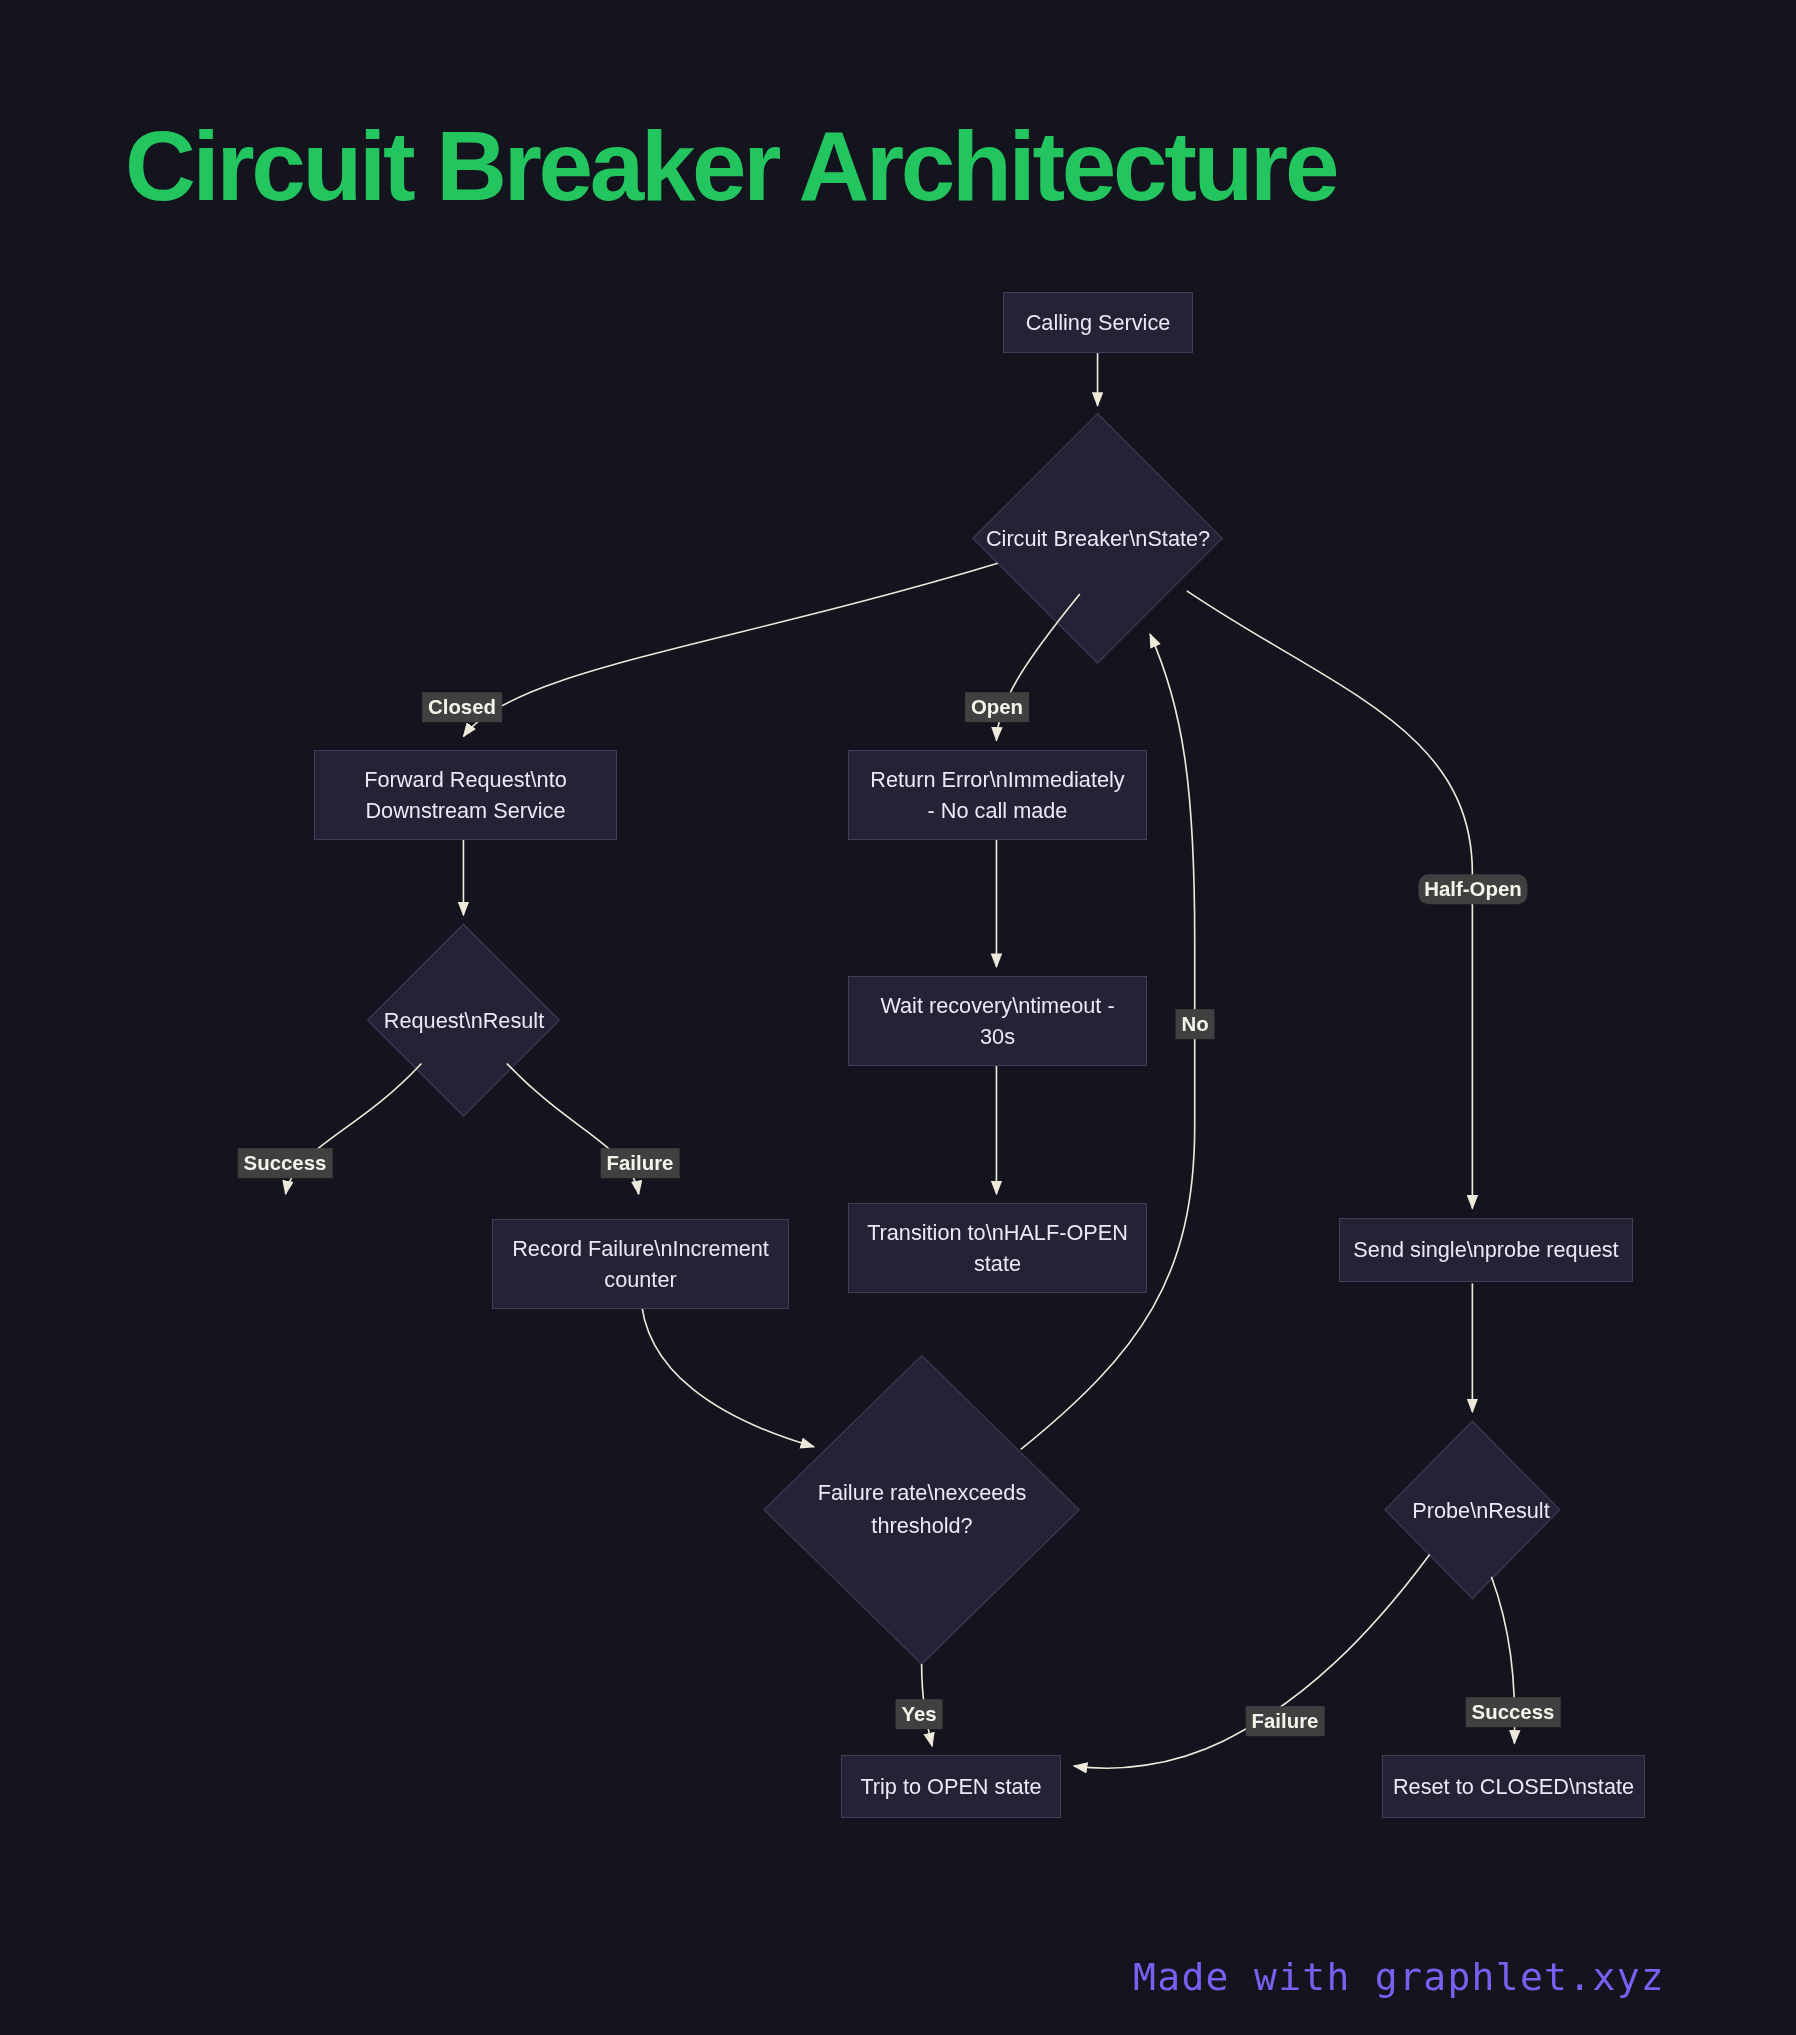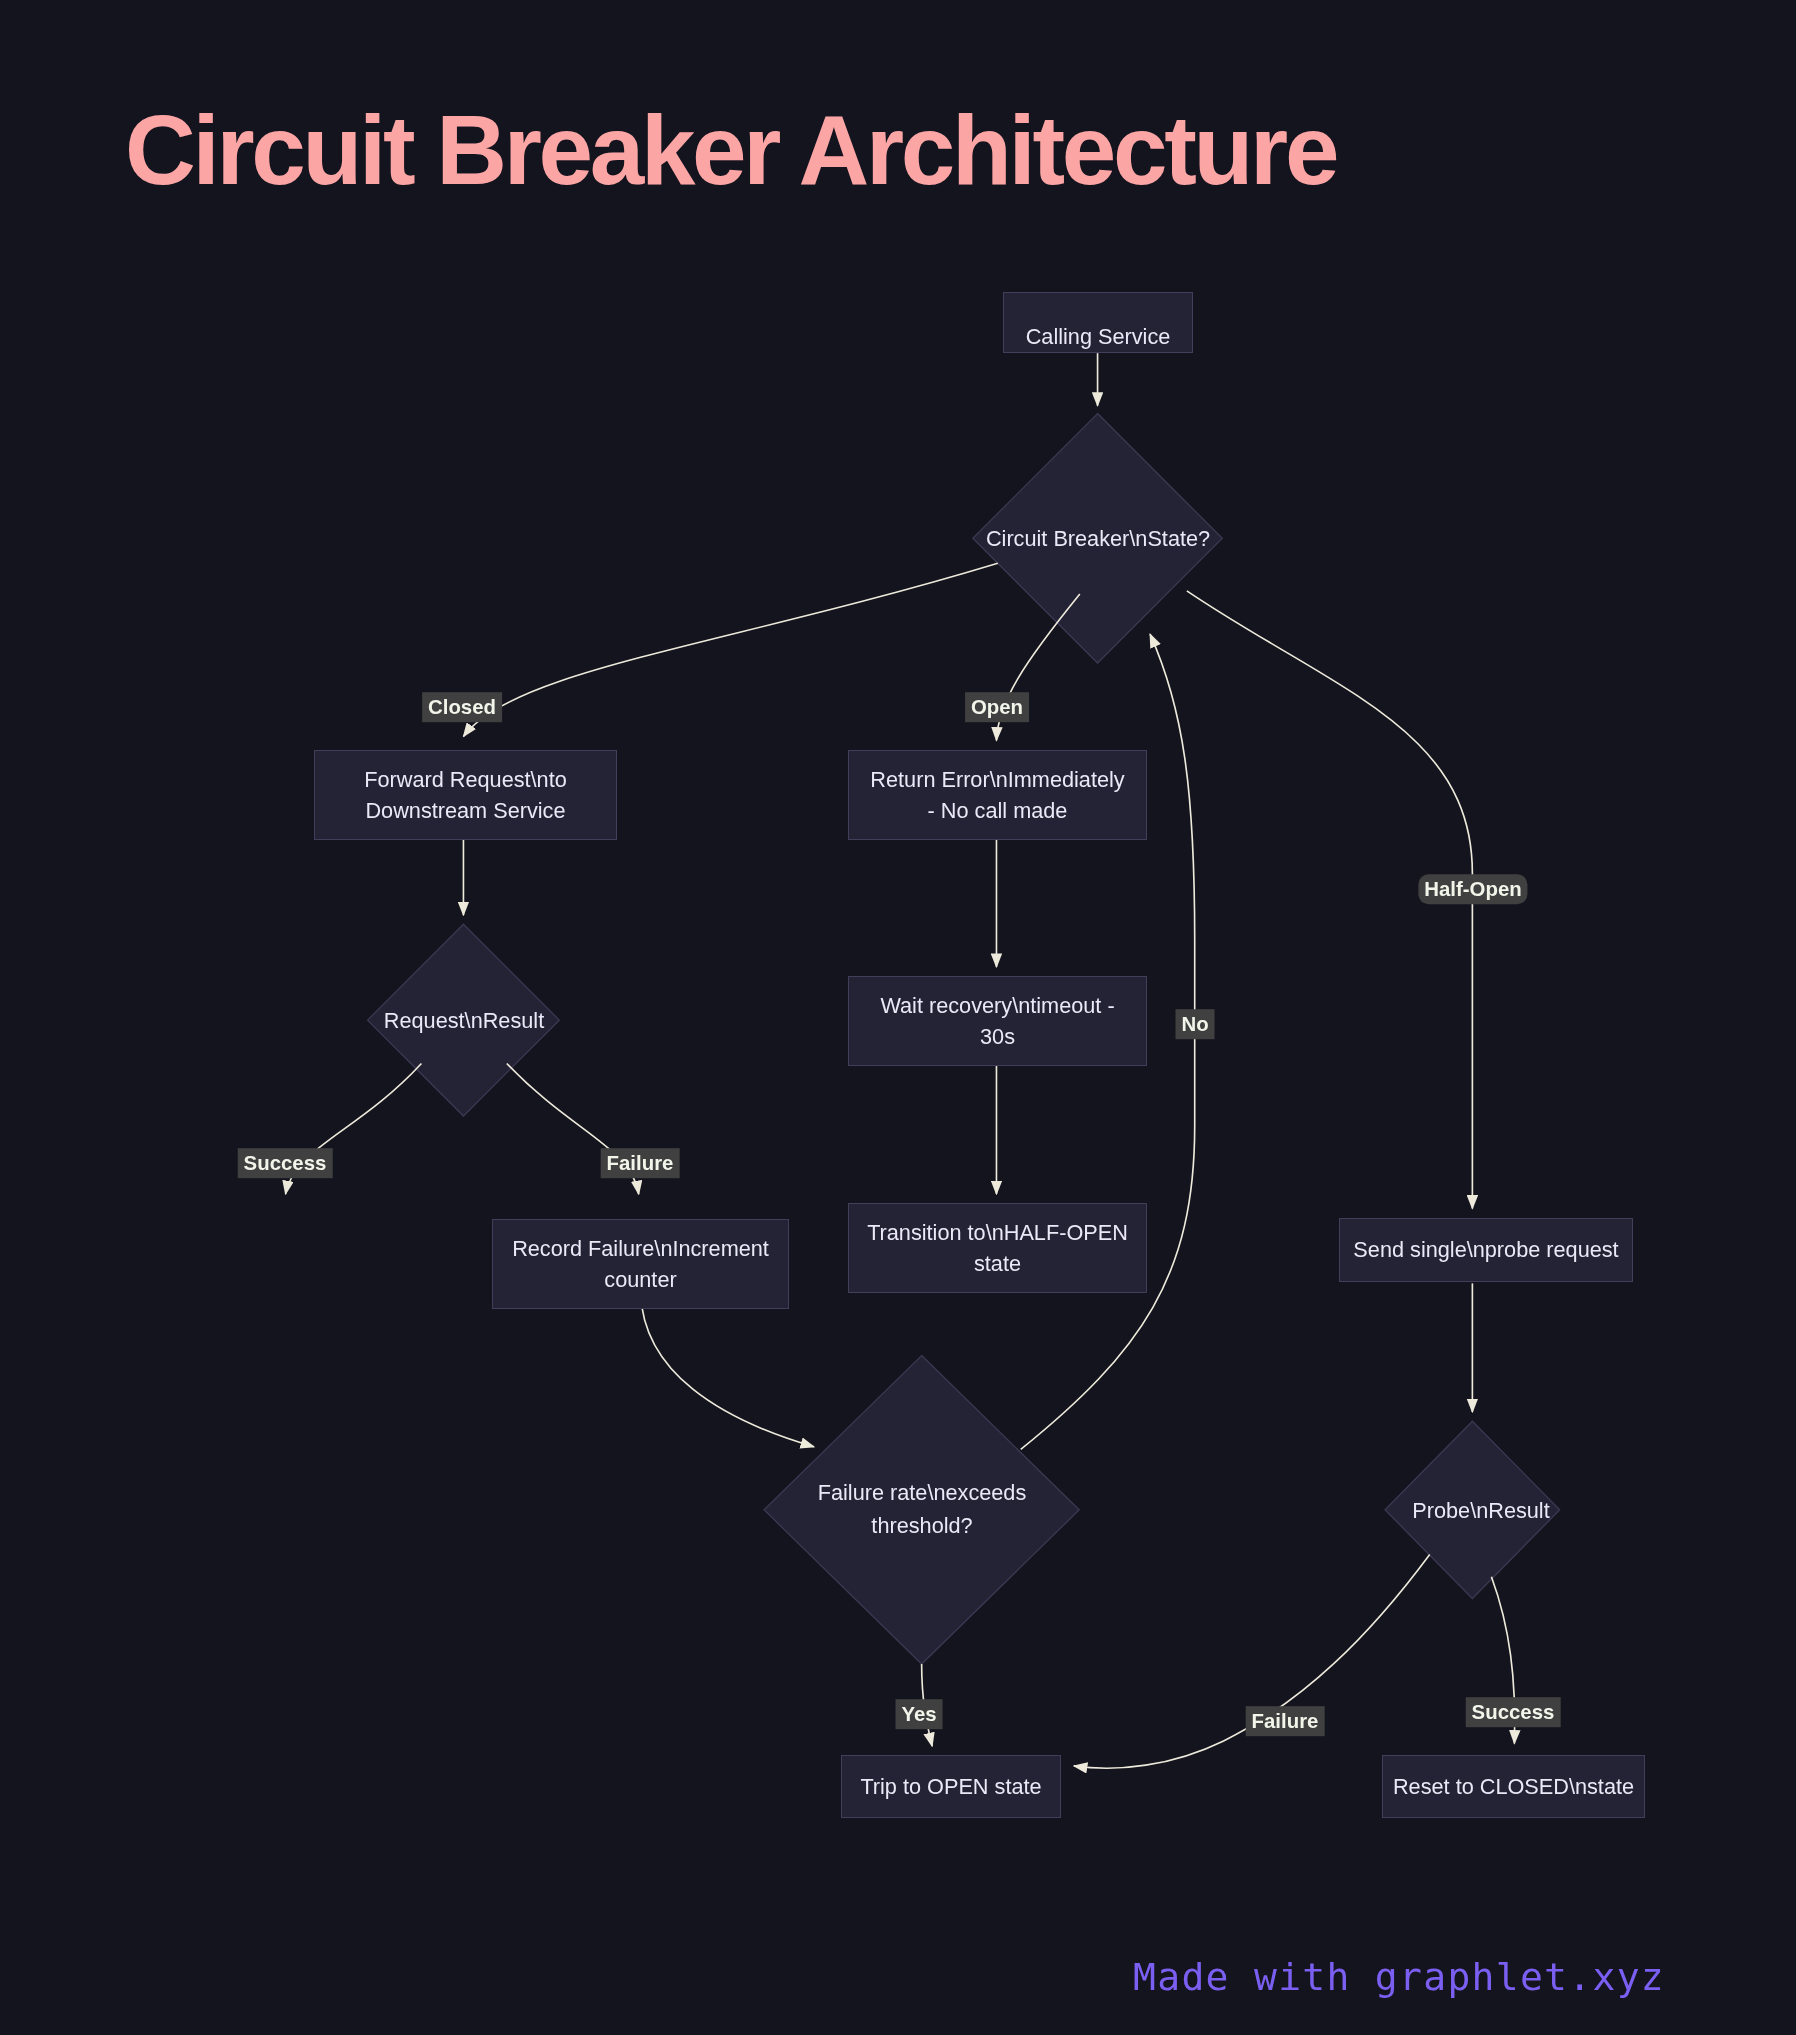--- a/index.html
+++ b/index.html
@@ -3,23 +3,23 @@
 <meta charset="utf-8">
 <style>
   html,body { margin:0; padding:0; background:#14141F; }
   .stage {
     position:relative; width:1796px; height:2035px; overflow:hidden;
     background:#14141F;
     font-family:"Liberation Sans", sans-serif;
   }
   .stage svg.edges { position:absolute; left:0; top:0; }
   .title {
-    position:absolute; left:125px; top:94px;
+    position:absolute; left:125px; top:110px;
     font-size:98px; font-weight:900; letter-spacing:-3.3px;
-    color:#fca5a5; white-space:nowrap;
+    color:#22c55e; white-space:nowrap;
   }
   .node {
     position:absolute; box-sizing:border-box;
     background:#242235; border:1.3px solid #413E59;
     display:flex; flex-direction:column; align-items:center; justify-content:center;
     color:#EBE9F7; font-size:21.7px; line-height:31.5px; text-align:center;
     white-space:nowrap;
   }
   .diamond-text {
     position:absolute; transform:translate(-50%,-50%);
@@ -71,21 +71,21 @@
       <path d="M 1518 1624 L 1518 1819"></path>
       <path d="M 976 1970 C 980 2090 1096 2162 1240 2204"></path>
       <path d="M 1555 2208 C 1738 2060 1820 1944 1820 1715 L 1820 1432 C 1820 1200 1802 1078 1752 966"></path>
       <path d="M 1404 2535 C 1404 2592 1412 2626 1420 2660"></path>
       <path d="M 2178 2368 C 2086 2492 1986 2592 1864 2652 C 1786 2690 1702 2700 1636 2690"></path>
       <path d="M 2272 2402 C 2300 2478 2310 2558 2307 2656"></path>
       <path d="M 2243 1955 L 2243 2151"></path>
     </g>
   </svg>
 
-  <div class="node" style="left:1003px; top:292px; width:190px; height:61px;justify-content:flex-end;">
+  <div class="node" style="left:1003px; top:292px; width:190px; height:61px;">
     <span>Calling Service</span>
   </div>
 
   <div class="node" style="left:314px; top:750px; width:303px; height:90px;">
     <span>Forward Request\nto</span>
     <span>Downstream Service</span>
   </div>
 
   <div class="node" style="left:848px; top:750px; width:299px; height:90px;">
     <span>Return Error\nImmediately</span>

